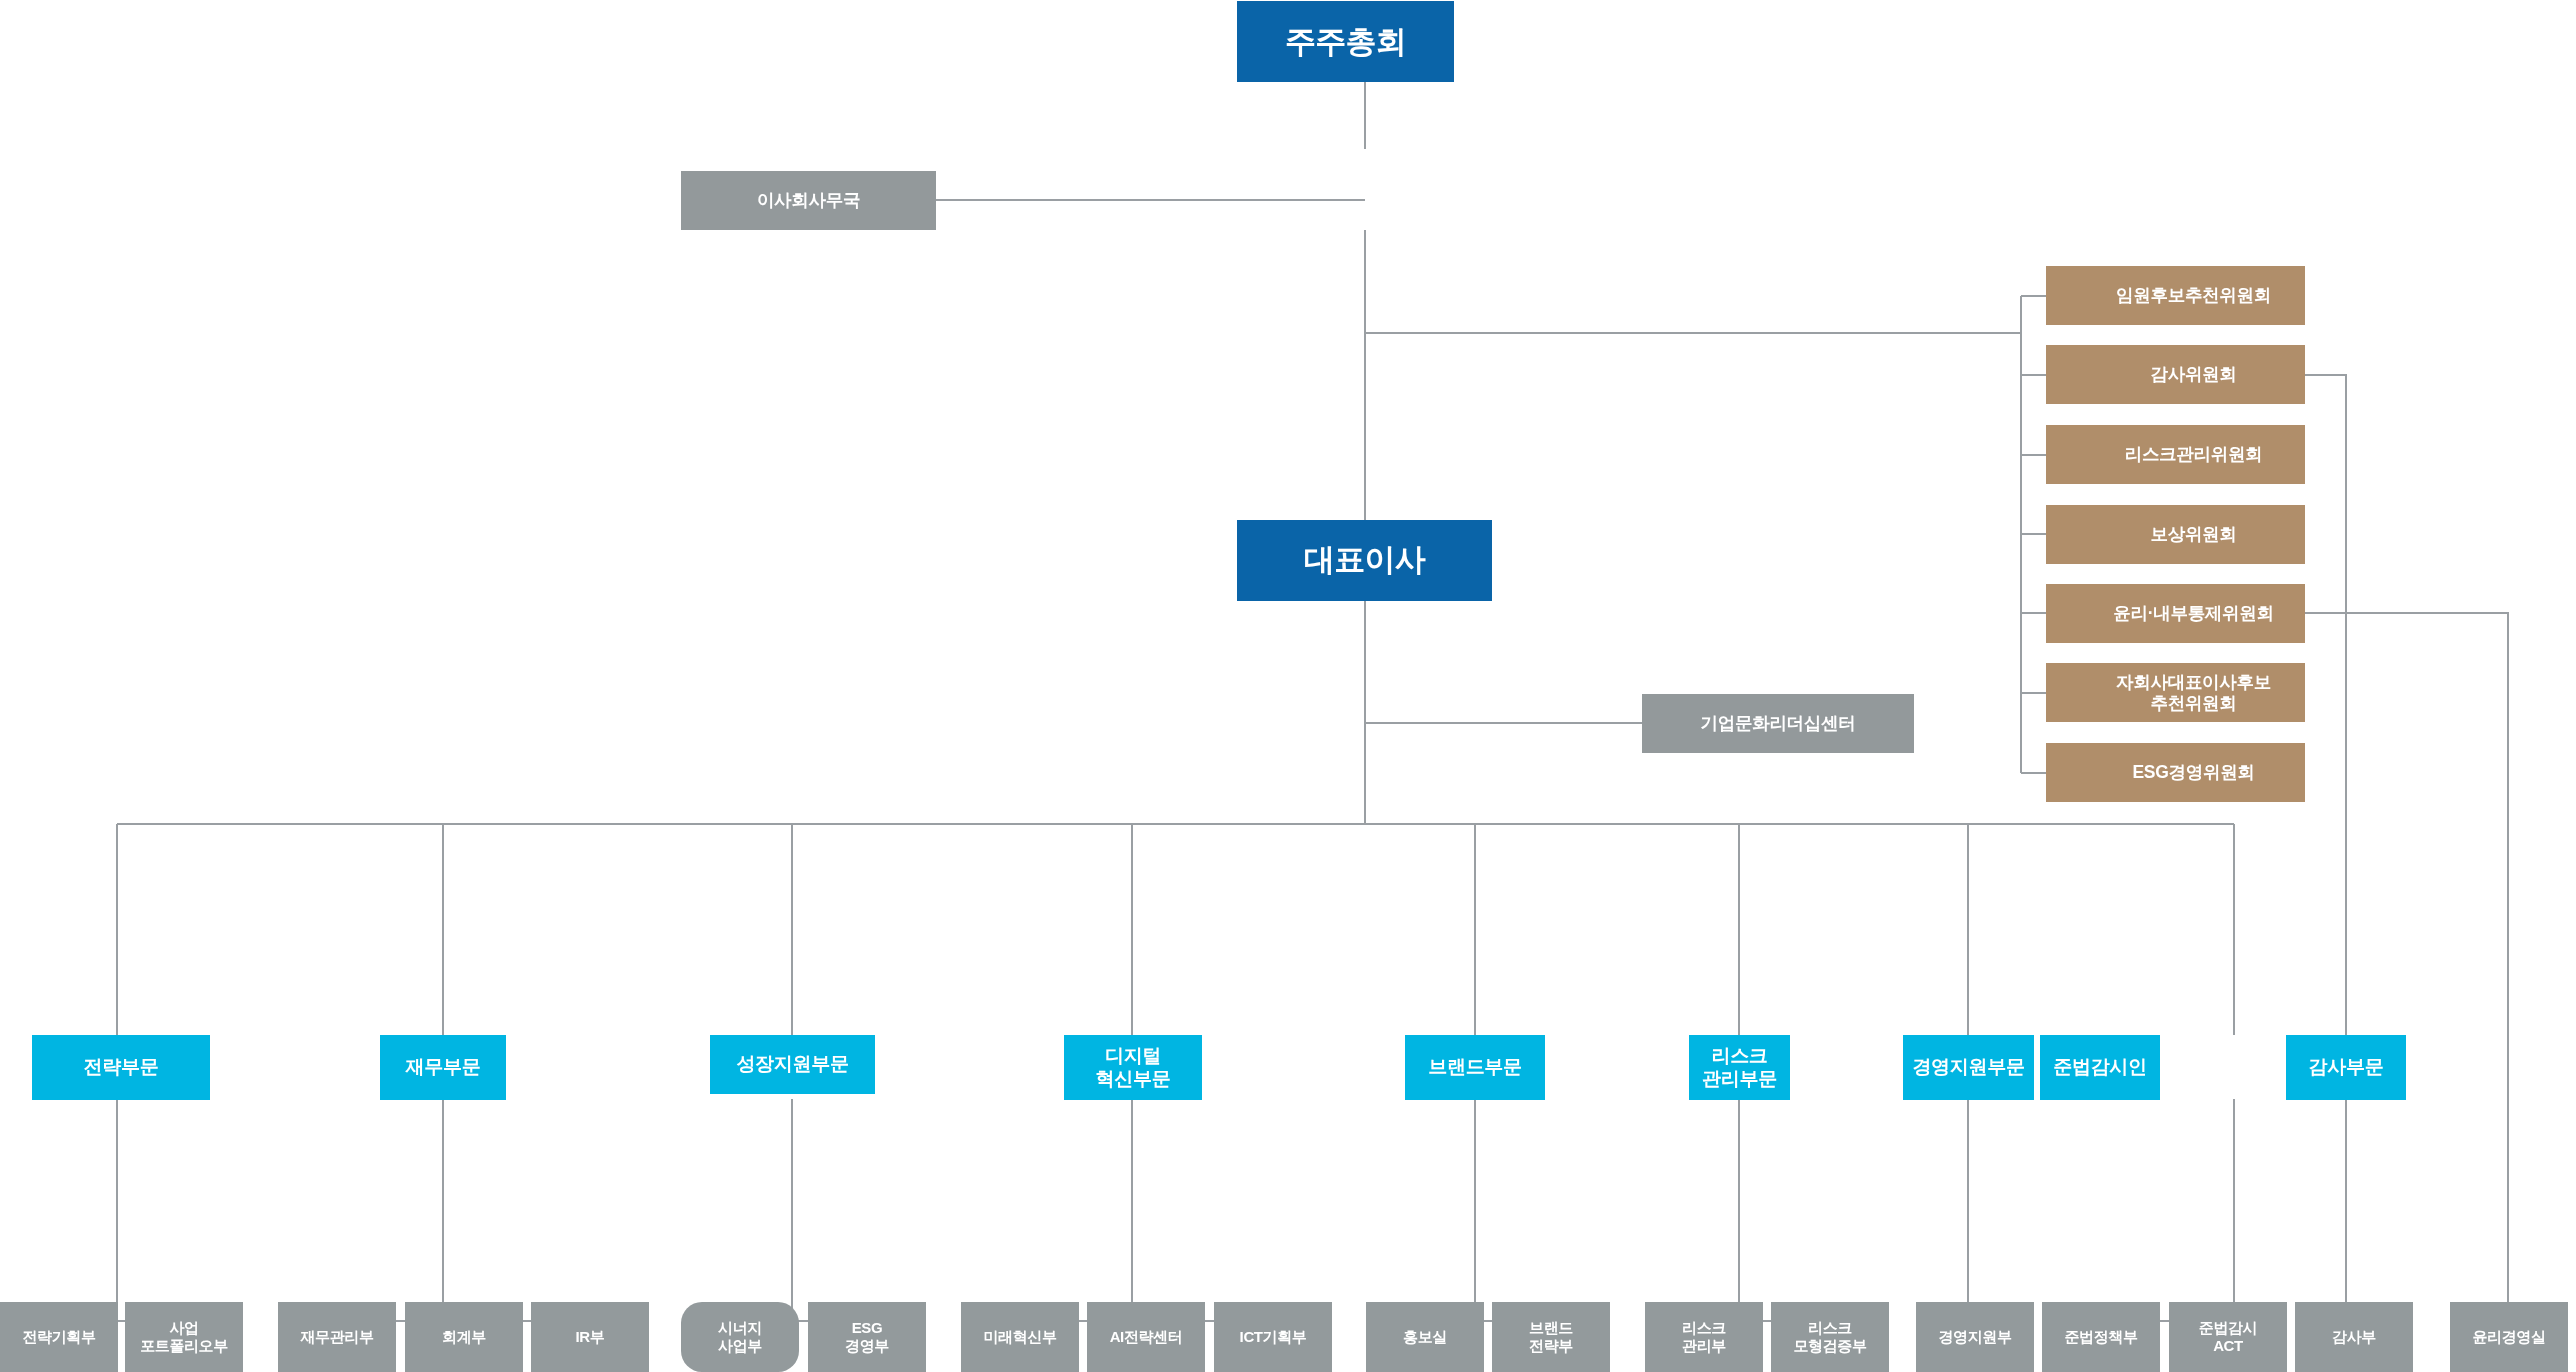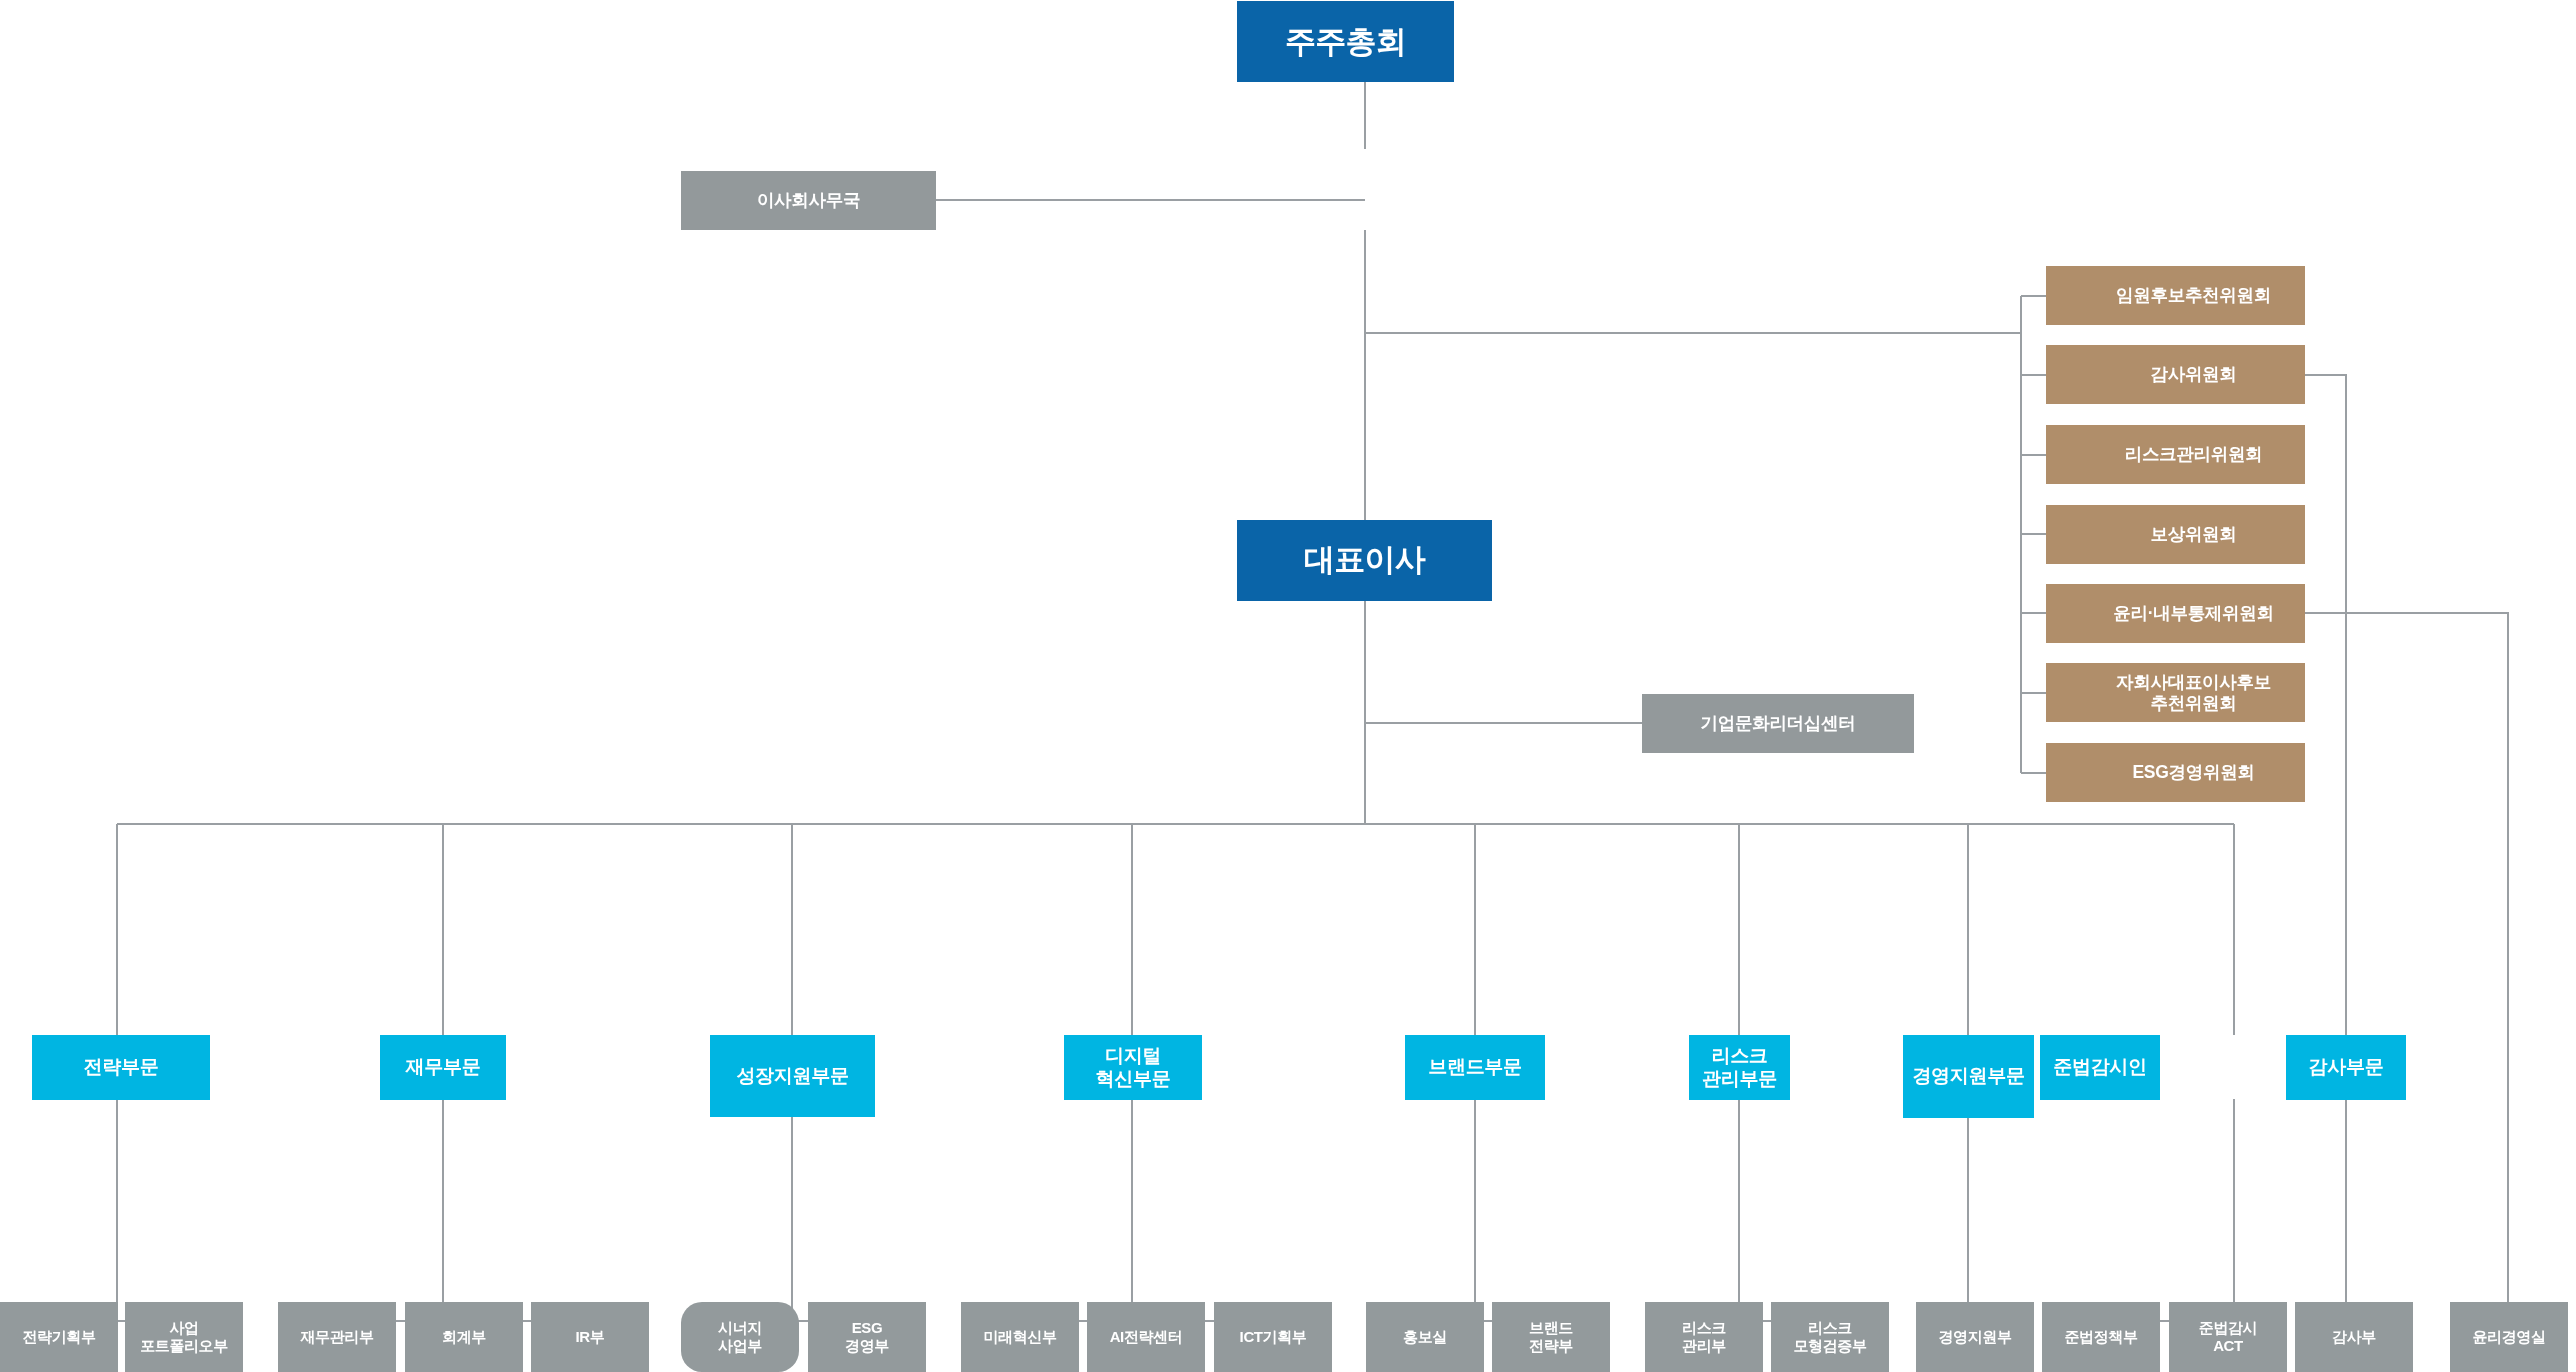--- a/index.html
+++ b/index.html
@@ -109,27 +109,27 @@
       <div class="node lvl-comm" style="left: 2046px; top: 505px; width: 259px; height: 59px;"><span>보상위원회</span></div>
       <div class="node lvl-comm" style="left: 2046px; top: 584px; width: 259px; height: 59px;"><span>윤리·내부통제위원회</span></div>
       <div class="node lvl-comm" style="left: 2046px; top: 663px; width: 259px; height: 59px;"><span>자회사대표이사후보
 추천위원회</span></div>
       <div class="node lvl-comm" style="left: 2046px; top: 743px; width: 259px; height: 59px;"><span>ESG경영위원회</span></div>
     </div>
 
   <div id="division-layer">
       <div class="node lvl-div" style="left: 32px; top: 1035px; width: 178px; height: 65px;"><span>전략부문</span></div>
       <div class="node lvl-div" style="left: 380px; top: 1035px; width: 126px; height: 65px;"><span>재무부문</span></div>
-      <div class="node lvl-div" style="left: 710px; top: 1035px; width: 165px; height: 82px;"><span>성장지원부문</span></div>
+      <div class="node lvl-div" style="left: 710px; top: 1035px; width: 165px; height: 59px;"><span>성장지원부문</span></div>
       <div class="node lvl-div" style="left: 1064px; top: 1035px; width: 138px; height: 65px;"><span>디지털
 혁신부문</span></div>
       <div class="node lvl-div" style="left: 1405px; top: 1035px; width: 140px; height: 65px;"><span>브랜드부문</span></div>
       <div class="node lvl-div" style="left: 1689px; top: 1035px; width: 101px; height: 65px;"><span>리스크
 관리부문</span></div>
-      <div class="node lvl-div" style="left: 1903px; top: 1035px; width: 131px; height: 83px;"><span>경영지원부문</span></div>
+      <div class="node lvl-div" style="left: 1903px; top: 1035px; width: 131px; height: 65px;"><span>경영지원부문</span></div>
       <div class="node lvl-div" style="left: 2040px; top: 1035px; width: 120px; height: 65px;"><span>준법감시인</span></div>
       <div class="node lvl-div" style="left: 2286px; top: 1035px; width: 120px; height: 65px;"><span>감사부문</span></div>
     </div>
   <div id="department-layer">
       <div class="node lvl-dept" style="left: 0px; top: 1302px; width: 118px; height: 70px;"><span>전략기획부</span></div>
       <div class="node lvl-dept" style="left: 125px; top: 1302px; width: 118px; height: 70px;"><span>사업
 포트폴리오부</span></div>
       <div class="node lvl-dept" style="left: 278px; top: 1302px; width: 118px; height: 70px;"><span>재무관리부</span></div>
       <div class="node lvl-dept" style="left: 405px; top: 1302px; width: 118px; height: 70px;"><span>회계부</span></div>
       <div class="node lvl-dept" style="left: 531px; top: 1302px; width: 118px; height: 70px;"><span>IR부</span></div>

